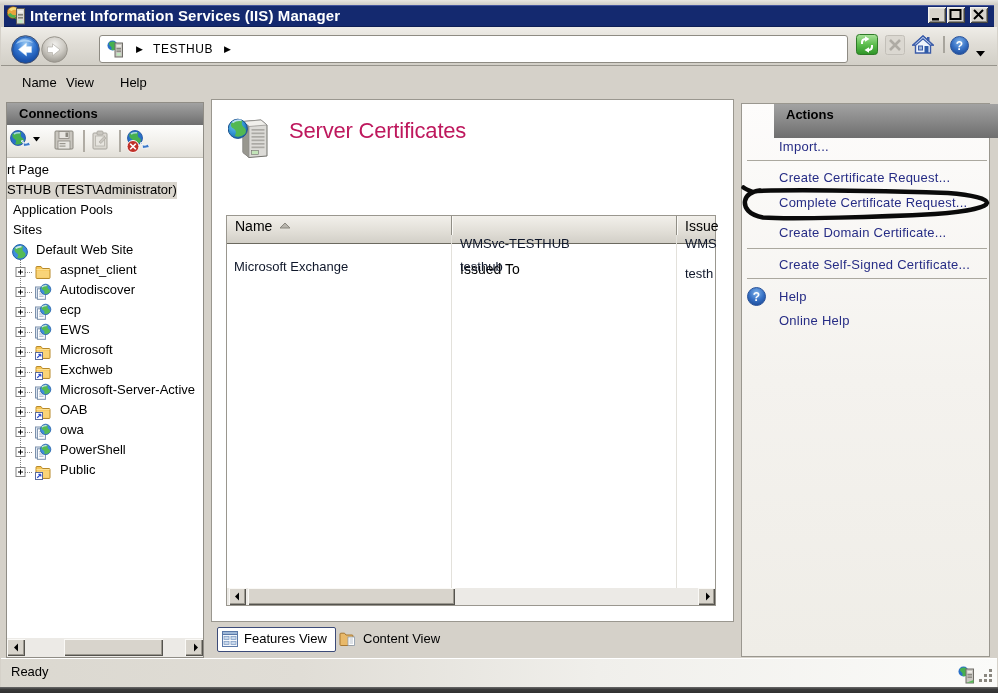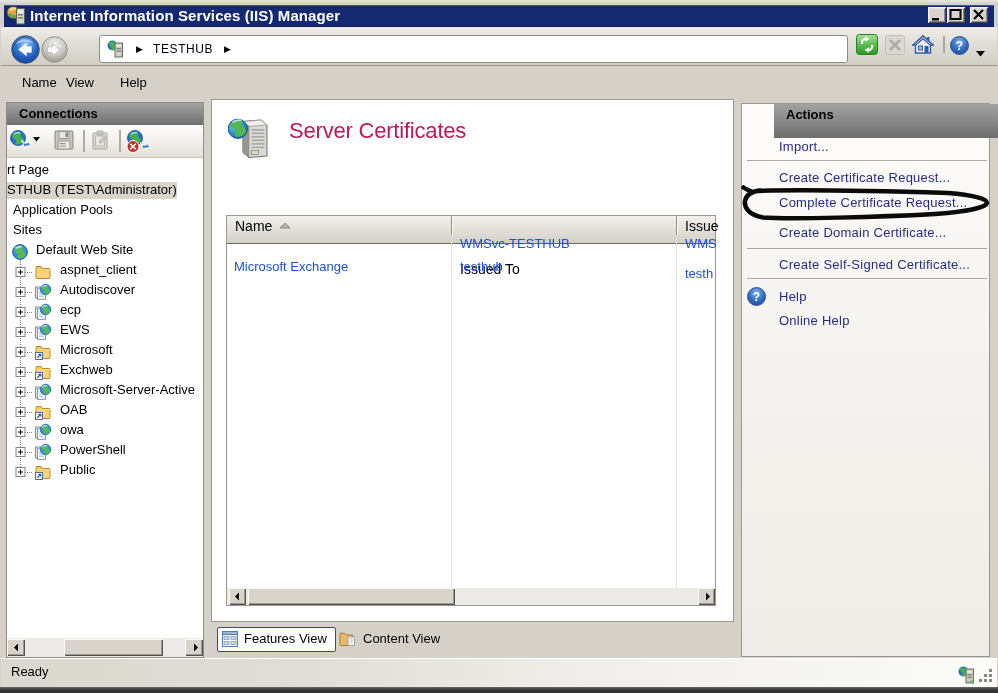--- a/index.html
+++ b/index.html
@@ -40,21 +40,21 @@
   border:1px solid #9A978F; }
 #pgtitle { left:77px; top:18px; font-size:22px; color:#be185d; letter-spacing:-0.2px; }
 #pgdesc { left:19px; top:73px; font-size:13px; line-height:16px; color:#000; letter-spacing:0.4px; }
 #listctl { left:14px; top:115px; width:490px; height:391px; border:1px solid #9A978F; background:#fff; }
 #listhdr { left:0; top:0; width:488px; height:28px;
   background:linear-gradient(180deg,#F2F0EB 0%,#E2DFD8 55%,#D2CFC7 100%);
   border-bottom:1px solid #6B695F; font-size:14px; }
 .hdrdiv { top:0; width:1px; height:19px; background:#908E86; }
 .hdrdiv2 { top:0; width:1px; height:19px; background:#FBFAF7; }
 .bodydiv { top:19px; width:1px; height:353px; background:#E3E1DB; }
-.cellt { font-size:13px; color:#1d4ed8; white-space:nowrap; }
+.cellt { font-size:13px; color:#0f172a; white-space:nowrap; }
 
 .sb-track { background:#ECEAE6; }
 .sb-btn { background:#D8D4CC;
   box-shadow: inset 1px 1px 0 #FAF9F6, inset -1px -1px 0 #55534E, inset -2px -2px 0 #9B988F; }
 .sb-thumb { background:#D8D4CC;
   box-shadow: inset 1px 1px 0 #FAF9F6, inset -1px -1px 0 #55534E, inset -2px -2px 0 #9B988F; }
 
 #tabs { left:211px; top:622px; width:523px; height:36px; }
 #tab1 { left:6px; top:5px; width:119px; height:25px; background:#fff;
   border:1px solid #3C4B78; border-radius:2px; }

